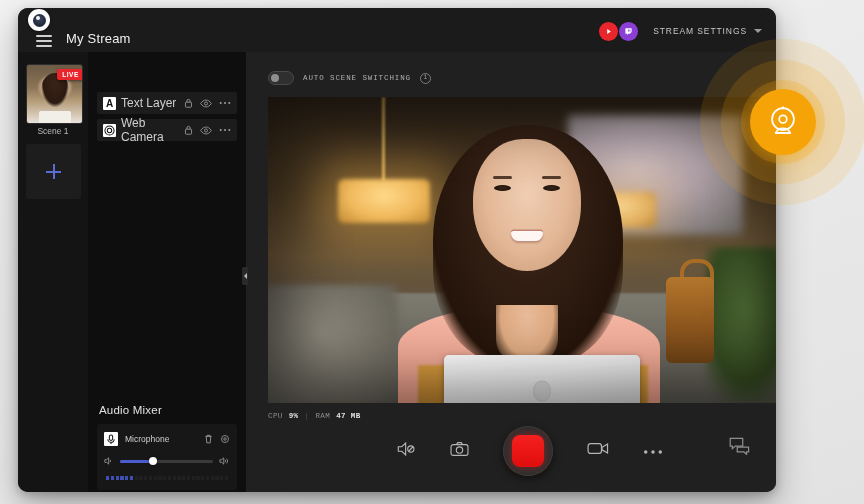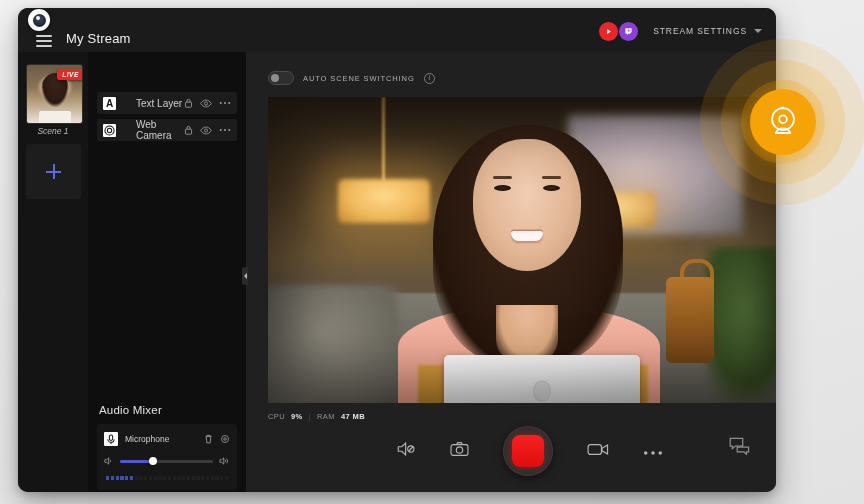--- a/index.html
+++ b/index.html
@@ -72,21 +72,21 @@
   #tw-icon { background:#8b3fd4; }
   #stream-settings-btn {
     display:flex; align-items:center; gap:7px;
     color:#c7c7c7; font-size:8.5px; letter-spacing:.9px; margin-left:7px;
   }
   .chev { width:0;height:0;border-left:4px solid transparent;border-right:4px solid transparent;border-top:4px solid #9a9a9a; }
 
   
   #scene-rail {
     position:absolute; left:0; top:44px; width:70px; bottom:0;
-    background: #141414; border-right:2px solid #c2410c;font-style:italic;
+    background: #141414; border-right:2px solid #c2410c;
   }
   #scene-thumb {
     position:absolute; left:8px; top:12px; width:55px; height:58px;
     border-radius:3px; overflow:hidden; border:1px solid #2d2d2d;
     background:#4a3b2c;
   }
   #scene-thumb .img {
     position:absolute; inset:0;
     background:
       radial-gradient(ellipse 26px 20px at 28px 22px, #f3d9c6 0%, #e6bfa5 42%, rgba(230,191,165,0) 70%),
@@ -145,21 +145,21 @@
     background:#1c1c1c; border-radius:2px;
     display:flex; align-items:center; padding:0 6px;
   }
   #layer-row-0 { top: 40px; }
   #layer-row-1 { top: 67px; }
   .layer-ico {
     width:13px; height:13px; background:#fff; color:#111;
     display:flex; align-items:center; justify-content:center;
     font-size:10px; font-weight:bold; border-radius:1px; flex:0 0 auto;
   }
-  .layer-name { color:#cfcfcf; font-size:10px; margin-left:20px; flex:1 1 auto; }
+  .layer-name { color:#cfcfcf; font-size:12px; margin-left:5px; flex:1 1 auto; }
   .row-actions { display:flex; align-items:center; gap:7px; }
 
   #mixer-title { position:absolute; left:11px; top:352px; }
   #mixer-card {
     position:absolute; left:9px; right:9px; top:372px; height:66px;
     background:#171717; border-radius:3px;
   }
   #mixer-row {
     position:absolute; left:7px; right:7px; top:6px; height:18px;
     display:flex; align-items:center;
@@ -197,20 +197,21 @@
     z-index:20;
   }
   #collapse-handle .tri {
     width:0;height:0;border-top:3px solid transparent;border-bottom:3px solid transparent;border-right:3px solid #b9b9b9;
   }
 
   
   #stage {
     position:absolute; left:228px; top:44px; right:0; bottom:0;
     background:#202020;
+    font-family:Liberation Mono, monospace;
   }
   #auto-switch-bar {
     position:absolute; left:22px; top:18px; height:16px;
     display:flex; align-items:center; gap:9px;
   }
   #auto-toggle {
     width:24px; height:12px; border-radius:7px; background:#2f2f2f;
     border:1px solid #4a4a4a; position:relative;
   }
   #auto-toggle .knob {

